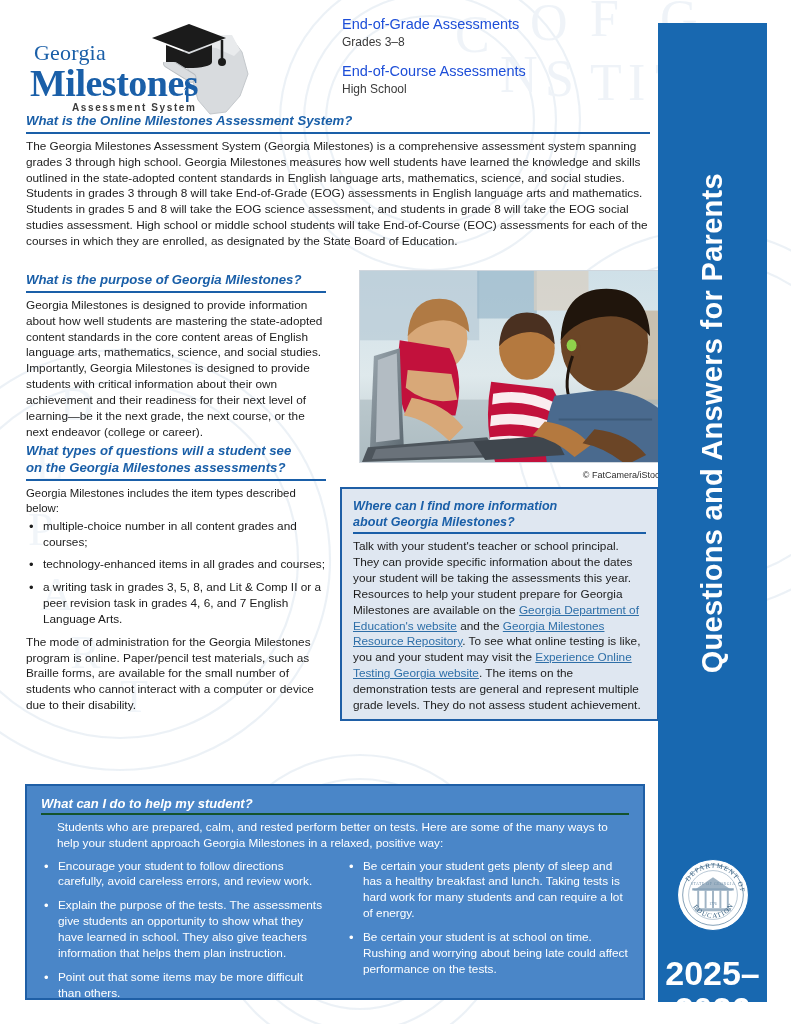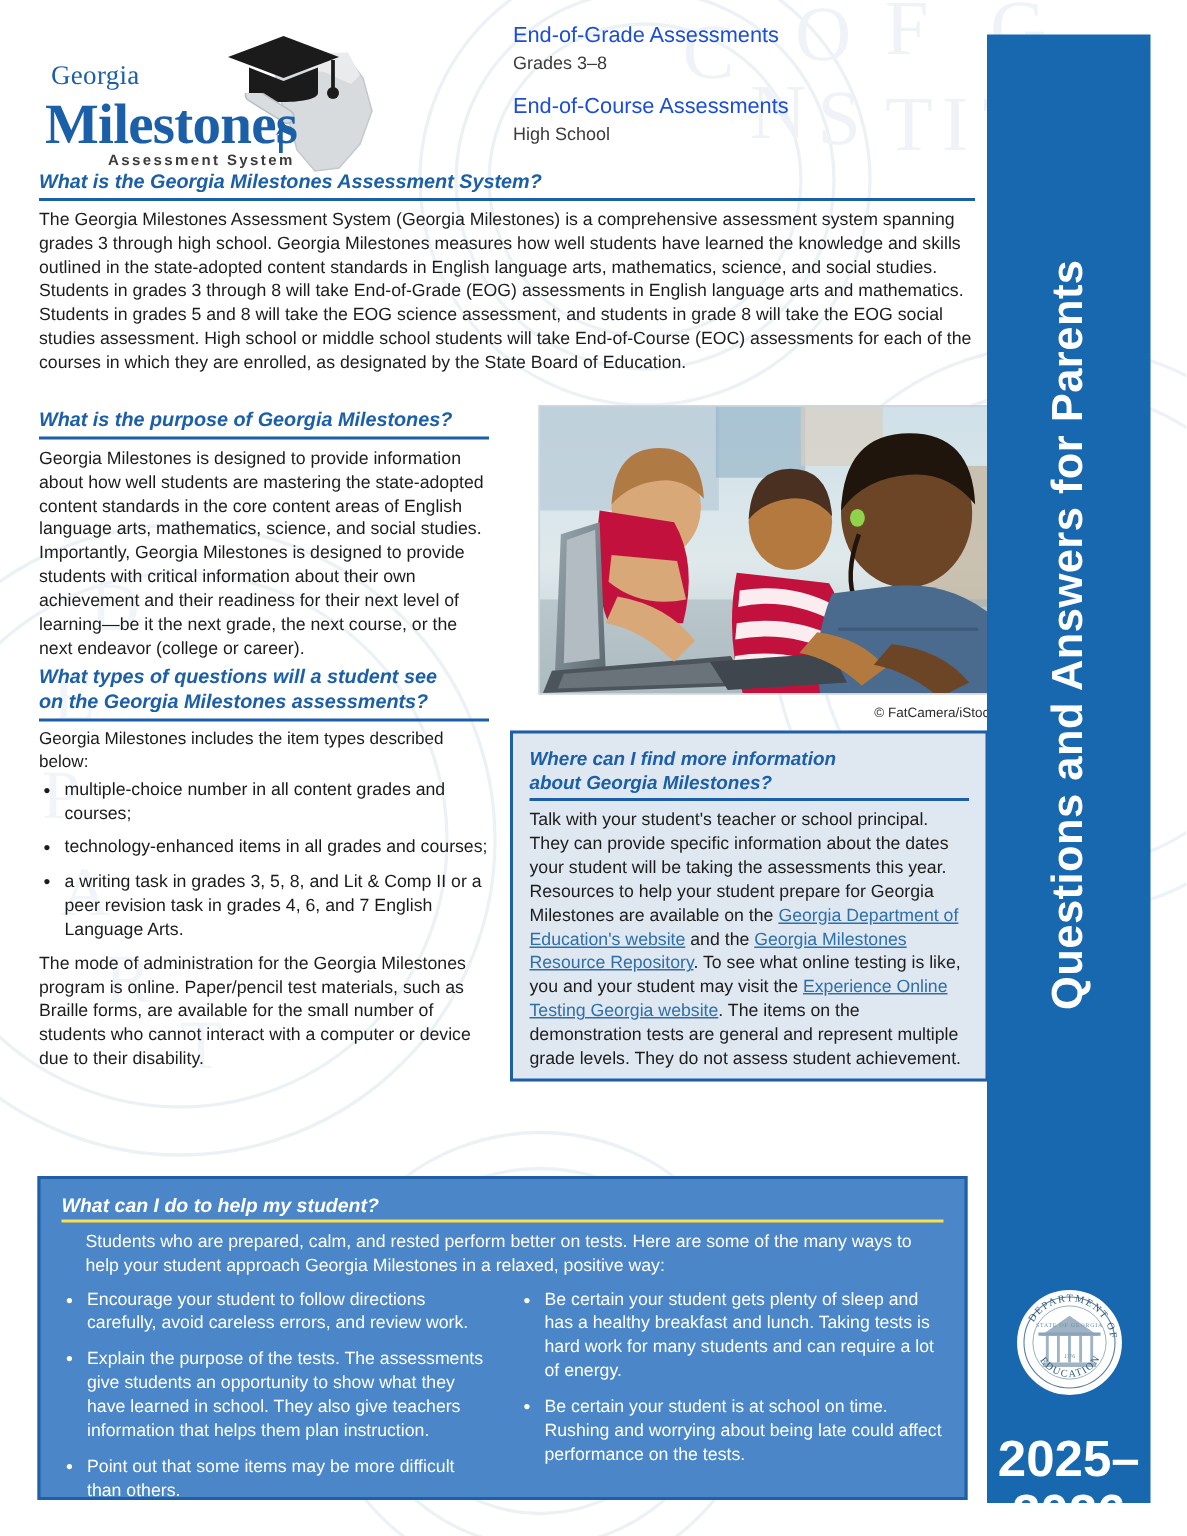--- a/index.html
+++ b/index.html
@@ -37,21 +37,21 @@
   }
   #logo-block {
     position: absolute;
     left: 30px; top: 18px;
     width: 230px; height: 90px;
   }
   #logo-georgia {
     position: absolute;
     left: 4px; top: 22px;
     font-family: "Liberation Serif", serif;
-    font-size: 18px;
+    font-size: 22px;
     color: #1a5fa8;
     letter-spacing: 0.2px;
   }
   #logo-milestones {
     position: absolute;
     left: 0px; top: 43px;
     font-family: "Liberation Serif", serif;
     font-weight: bold;
     font-size: 38px;
     color: #1a5fa8;
@@ -198,21 +198,21 @@
     color: #ffffff;
     overflow: hidden;
   }
   #help-box .help-head {
     font-size: 13px;
     font-weight: bold;
     font-style: italic;
     color: #ffffff;
     margin: 0;
     padding-bottom: 2px;
-    border-bottom: 2px solid #fde047;
+    border-bottom: 2px solid #14532d;
   }
   #help-box .help-intro {
     font-size: 11.8px;
     line-height: 1.34;
     margin: 5px 0 7px 16px;
     color: #ffffff;
   }
   #help-cols {
     display: flex;
     gap: 22px;
@@ -342,21 +342,21 @@
 
     <div id="header-right">
       <p class="hdr-title">End-of-Grade Assessments</p>
       <p class="hdr-sub">Grades 3–8</p>
       <p class="hdr-title">End-of-Course Assessments</p>
       <p class="hdr-sub">High School</p>
     </div>
   </div>
 
   <div id="sec-what">
-    <h2 class="sec-head">What is the Georgia Milestones Assessment System?</h2>
+    <h2 class="sec-head">What is the Online Milestones Assessment System?</h2>
     <p class="body-text">The Georgia Milestones Assessment System (Georgia Milestones) is a comprehensive assessment system spanning grades 3 through high school. Georgia Milestones measures how well students have learned the knowledge and skills outlined in the state-adopted content standards in English language arts, mathematics, science, and social studies. Students in grades 3 through 8 will take End-of-Grade (EOG) assessments in English language arts and mathematics. Students in grades 5 and 8 will take the EOG science assessment, and students in grade 8 will take the EOG social studies assessment. High school or middle school students will take End-of-Course (EOC) assessments for each of the courses in which they are enrolled, as designated by the State Board of Education.</p>
   </div>
 
   <div id="sec-purpose">
     <h2 class="sec-head">What is the purpose of Georgia Milestones?</h2>
     <p class="body-text">Georgia Milestones is designed to provide information about how well students are mastering the state-adopted content standards in the core content areas of English language arts, mathematics, science, and social studies. Importantly, Georgia Milestones is designed to provide students with critical information about their own achievement and their readiness for their next level of learning—be it the next grade, the next course, or the next endeavor (college or career).</p>
   </div>
 
   <div id="sec-types">
     <h2 class="sec-head">

